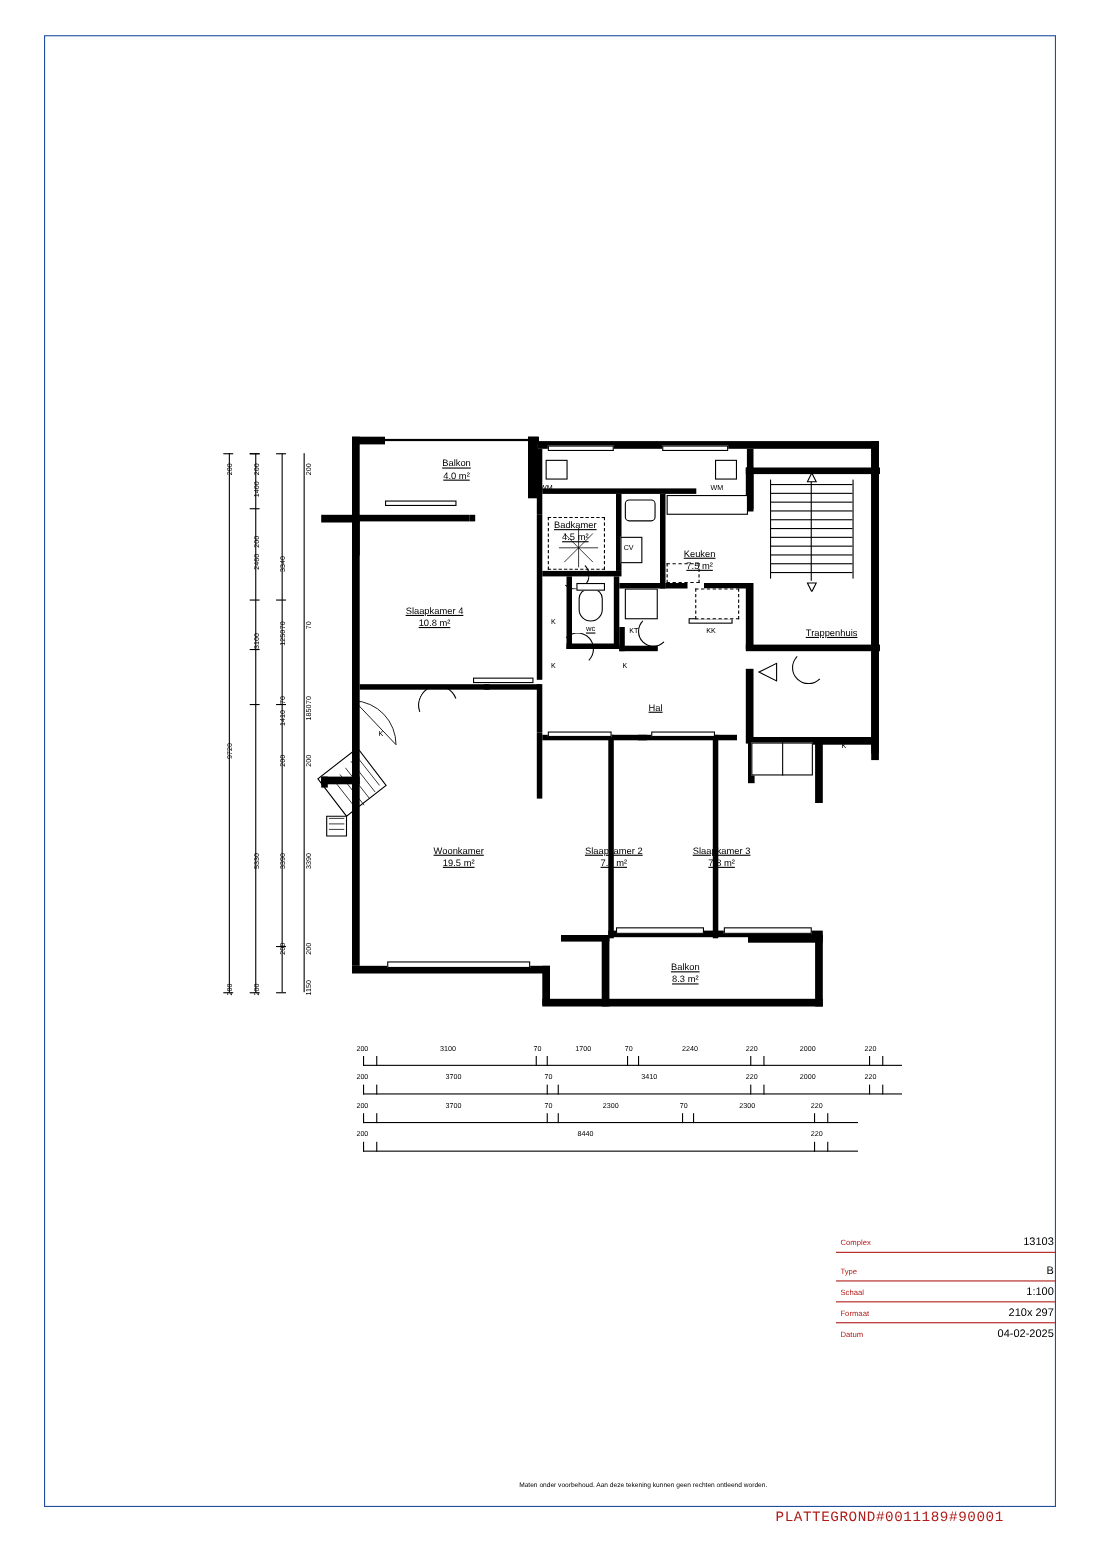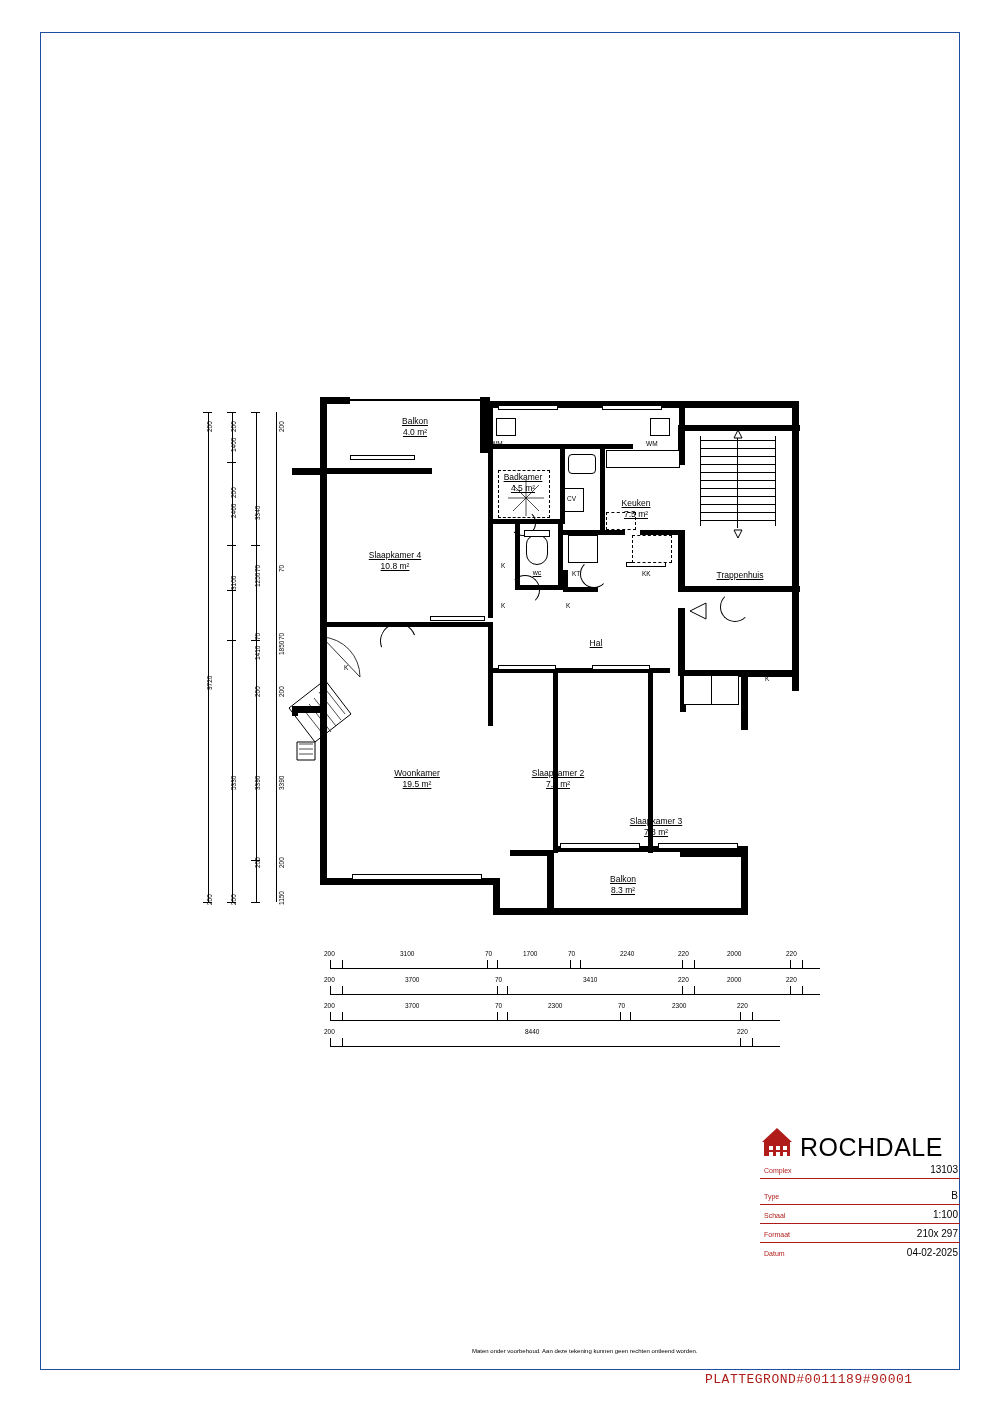--- a/index.html
+++ b/index.html
@@ -223,38 +223,38 @@
       <b>4.5 m²</b>
     </div>
     <div class="rm" style="left:418px;top:118px;width:76px;">
       <b>Keuken</b>
       <b>7.5 m²</b>
     </div>
     <div class="rm" style="left:160px;top:170px;width:110px;">
       <b>Slaapkamer 4</b>
       <b>10.8 m²</b>
     </div>
-    <div class="rm" style="left:512px;top:190px;width:96px;">
+    <div class="rm" style="left:528px;top:190px;width:96px;">
       <b>Trappenhuis</b>
     </div>
     <div class="rm" style="left:339px;top:188px;width:36px;font-size:7px;">
       <b>wc</b>
     </div>
     <div class="rm" style="left:396px;top:258px;width:40px;">
       <b>Hal</b>
     </div>
     <div class="rm" style="left:178px;top:388px;width:118px;">
       <b>Woonkamer</b>
       <b>19.5 m²</b>
     </div>
     <div class="rm" style="left:330px;top:388px;width:96px;">
       <b>Slaapkamer 2</b>
       <b>7.8 m²</b>
     </div>
-    <div class="rm" style="left:428px;top:388px;width:96px;margin-top:48px;">
+    <div class="rm" style="left:428px;top:388px;width:96px;">
       <b>Slaapkamer 3</b>
       <b>7.8 m²</b>
     </div>
     <div class="rm" style="left:398px;top:494px;width:90px;">
       <b>Balkon</b>
       <b>8.3 m²</b>
     </div>
 
     <div class="sm" style="left:311px;top:60px;">WM</div>
     <div class="sm" style="left:466px;top:60px;">WM</div>
@@ -382,35 +382,20 @@
     <div class="tick" style="left:330px;top:1038px;"></div>
     <div class="tick" style="left:342px;top:1038px;"></div>
     <div class="tick" style="left:740px;top:1038px;"></div>
     <div class="tick" style="left:752px;top:1038px;"></div>
     <div class="dimtxt" style="left:324px;top:1028px;">200</div>
     <div class="dimtxt" style="left:525px;top:1028px;">8440</div>
     <div class="dimtxt" style="left:737px;top:1028px;">220</div>
   </div>
 
   <div class="titleblock">
-    <div class="brandrow">
-      <div class="logo-mark">
-        <svg width="34" height="34" viewBox="0 0 34 34">
-          <polygon points="17,2 32,16 2,16" fill="#b01c19"></polygon>
-          <rect x="4" y="16" width="26" height="14" fill="#b01c19"></rect>
-          <rect x="9" y="20" width="4" height="4" fill="#fff"></rect>
-          <rect x="16" y="20" width="4" height="4" fill="#fff"></rect>
-          <rect x="23" y="20" width="4" height="4" fill="#fff"></rect>
-          <rect x="9" y="26" width="4" height="4" fill="#fff"></rect>
-          <rect x="16" y="26" width="4" height="4" fill="#fff"></rect>
-          <rect x="23" y="26" width="4" height="4" fill="#fff"></rect>
-        </svg>
-      </div>
-      <div class="brandname">ROCHDALE</div>
-    </div>
 
 
     <div class="tbrow">
       <span class="tbkey">Complex</span>
       <span class="tbval">13103</span>
     </div>
     <div class="tbgap"></div>
     <div class="tbrow">
       <span class="tbkey">Type</span>
       <span class="tbval">B</span>

